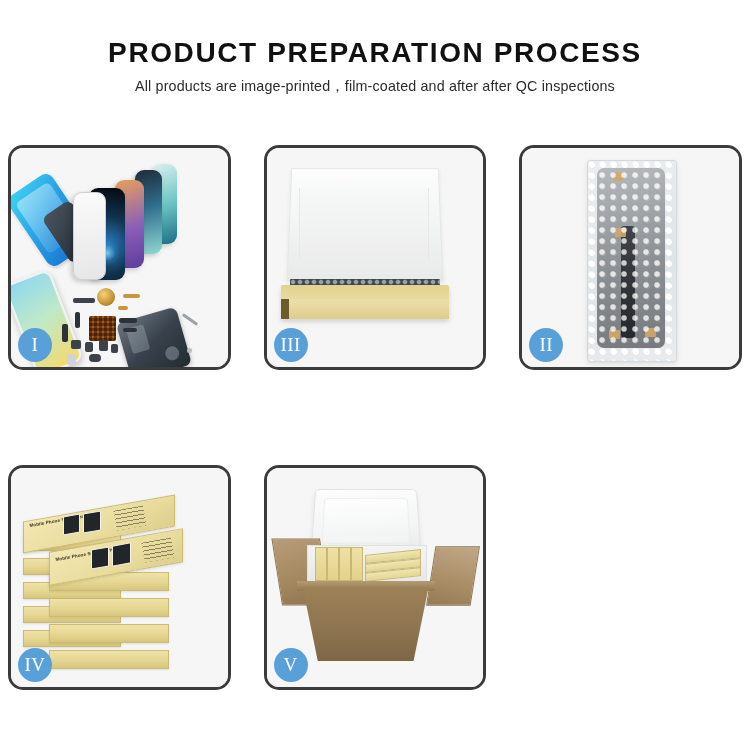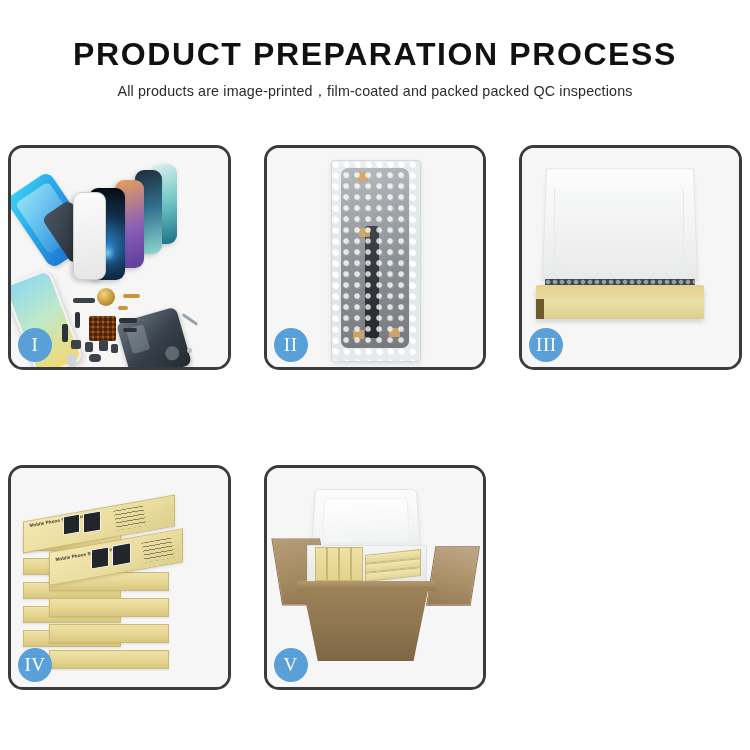--- a/index.html
+++ b/index.html
@@ -18,21 +18,21 @@
   }
 
   
   .header {
     width: 750px;
     padding-top: 38px;
     text-align: center;
   }
   .page-title {
     font-family: "Liberation Sans", sans-serif;
-    font-size: 32px;
+    font-size: 28px;
     font-weight: 700;
     letter-spacing: 1.6px;
     color: #111111;
     line-height: 1.05;
     margin: 0;
     white-space: nowrap;
   }
   .page-subtitle {
     font-family: "Liberation Sans", sans-serif;
     font-size: 14.3px;
@@ -412,21 +412,21 @@
     position: absolute;
     background: rgba(150,128,92,.65);
     border-radius: 1px;
   }
 </style>
 </head>
 <body>
 
 <div class="header">
   <h1 class="page-title">PRODUCT PREPARATION PROCESS</h1>
-  <p class="page-subtitle">All products are image-printed，film-coated and packed packed QC inspections</p>
+  <p class="page-subtitle">All products are image-printed，film-coated and after after QC inspections</p>
 </div>
 
 <div class="grid">
 
   <div class="panel p1">
     <div class="panel-stage">
       <div class="film"></div>
       <div class="film-dark"></div>
 
       <div class="ph ph-e"></div>
@@ -453,45 +453,45 @@
       <div class="ribbon" style="left:51px;top:176px;width:6px;height:18px;"></div>
       <div class="chip" style="left:78px;top:206px;width:12px;height:8px;border-radius:4px;"></div>
       <div class="chip" style="left:56px;top:206px;width:9px;height:11px;background:#cfd4da;"></div>
       <div class="chip" style="left:170px;top:170px;width:18px;height:3px;background:#9aa2ab;transform:rotate(35deg);"></div>
       <div class="chip" style="left:176px;top:200px;width:5px;height:5px;border-radius:50%;background:#b9bfc6;"></div>
     </div>
     <div class="badge">I</div>
 
   </div>
 
+  <div class="panel p3">
+    <div class="panel-stage">
+      <div class="lid"></div>
+      <div class="lid-inner"></div>
+      <div class="contents"></div>
+      <div class="tray"></div>
+      <div class="tray-front"></div>
+      <div class="tray-left-dark"></div>
+    </div>
+    <div class="badge">III</div>
+
+  </div>
+
   <div class="panel p2">
     <div class="panel-stage">
       <div class="bubble-bag"></div>
       <div class="inner-part"></div>
       <div class="inner-flex"></div>
       <div class="tape" style="left:50%;margin-left:-18px;top:24px;"></div>
       <div class="tape" style="left:50%;margin-left:-16px;top:80px;"></div>
       <div class="tape" style="left:50%;margin-left:-22px;top:182px;"></div>
       <div class="tape" style="left:50%;margin-left:14px;top:180px;"></div>
       <div class="gloss"></div>
     </div>
     <div class="badge">II</div>
-
-  </div>
-
-  <div class="panel p3">
-    <div class="panel-stage">
-      <div class="lid"></div>
-      <div class="lid-inner"></div>
-      <div class="contents"></div>
-      <div class="tray"></div>
-      <div class="tray-front"></div>
-      <div class="tray-left-dark"></div>
-    </div>
-    <div class="badge">III</div>
 
   </div>
 
   <div class="panel p4">
     <div class="panel-stage stack">
 
       <div class="bx" style="left:12px;top:66px;width:96px;height:15px;"></div>
       <div class="bx" style="left:12px;top:90px;width:96px;height:15px;"></div>
       <div class="bx" style="left:12px;top:114px;width:96px;height:15px;"></div>
       <div class="bx" style="left:12px;top:138px;width:96px;height:15px;"></div>

